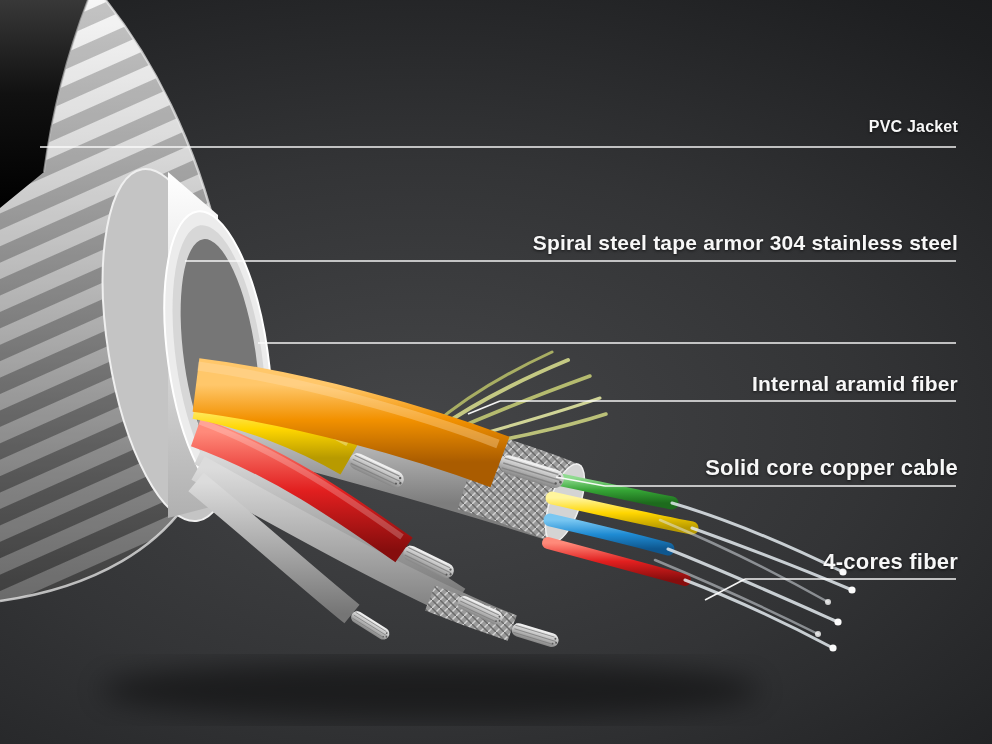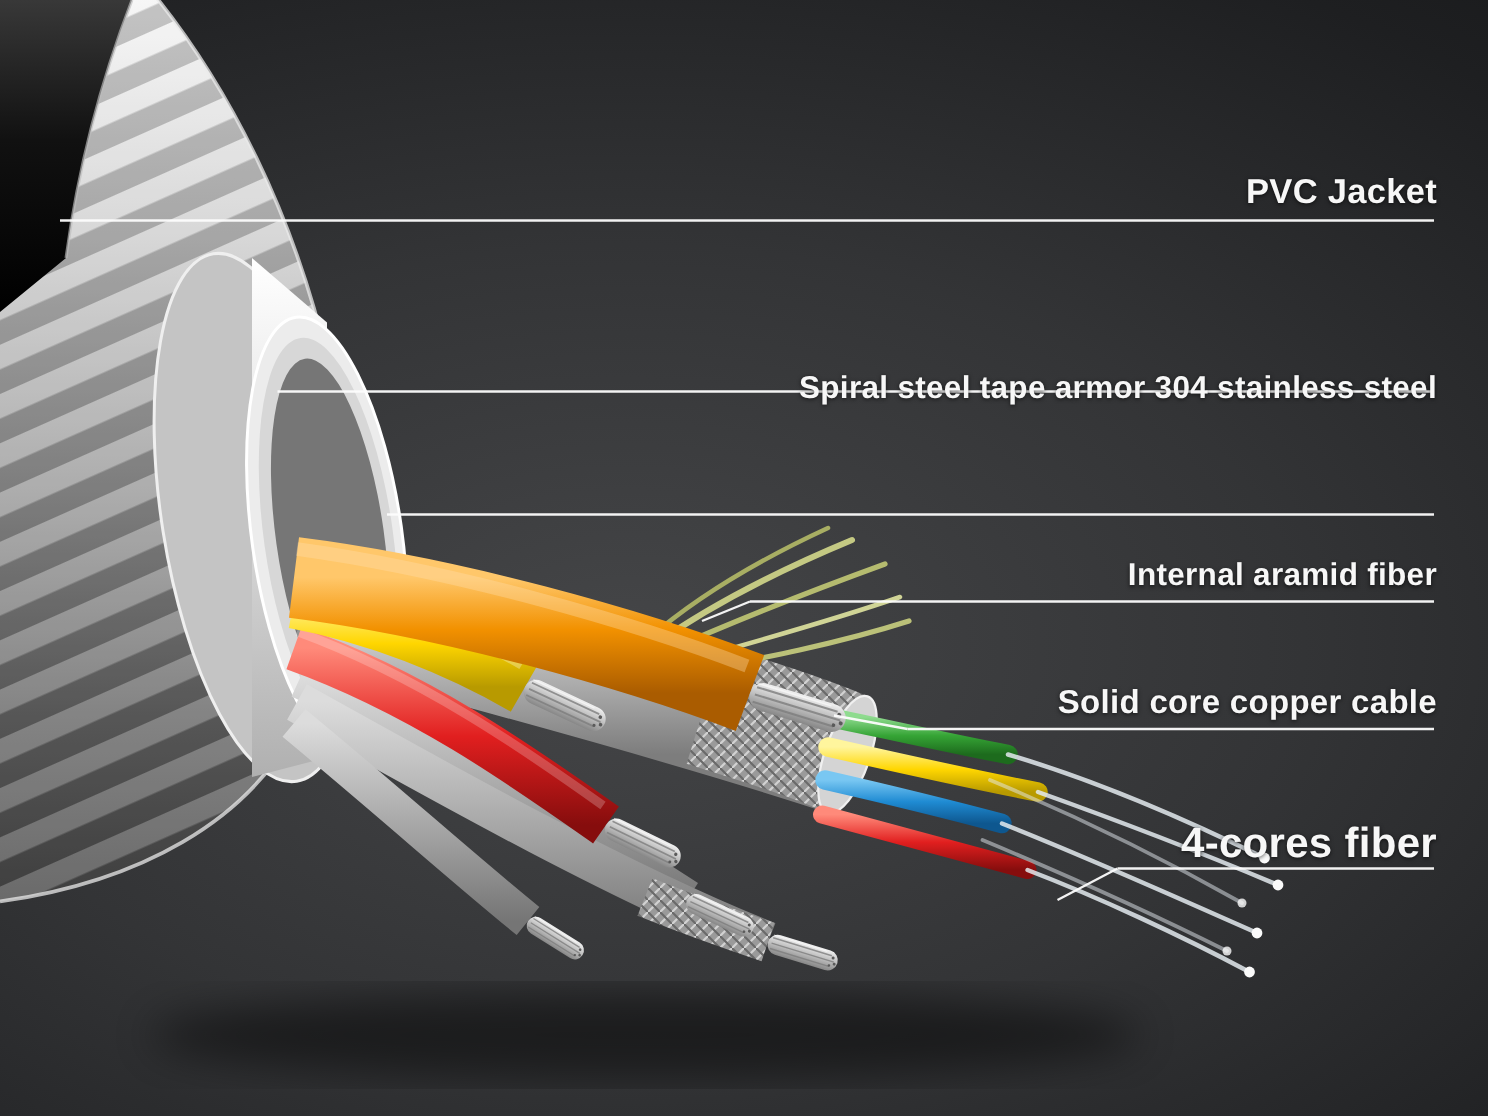--- a/index.html
+++ b/index.html
@@ -15,26 +15,26 @@
     position:absolute;
     right:34px;
     color:#f7f7f7;
     font-weight:bold;
     font-size:21px;
     line-height:26px;
     white-space:nowrap;
     letter-spacing:.2px;
     text-shadow:0 1px 3px rgba(0,0,0,.65);
   }
-  #lbl-pvc{top:114px;font-size:23px;}
-  #lbl-armor{top:230px;margin-top:16px;}
+  #lbl-pvc{top:114px;font-size:16px;}
+  #lbl-armor{top:230px;}
   #lbl-foil{top:312px;}
   #lbl-aramid{top:371px;}
   #lbl-copper{top:455px;font-size:22px;}
-  #lbl-fiber{top:549px;font-size:28px;margin-left:44px;}
+  #lbl-fiber{top:549px;font-size:22px;margin-left:44px;}
 </style>
 </head>
 <body>
 
 <div id="stage">
 
   <svg id="cable-svg" width="992" height="744" viewBox="0 0 992 744">
     <defs>
       <linearGradient id="steelV" x1="0" y1="0" x2="0" y2="1">
         <stop offset="0" stop-color="#f5f5f5"></stop>

